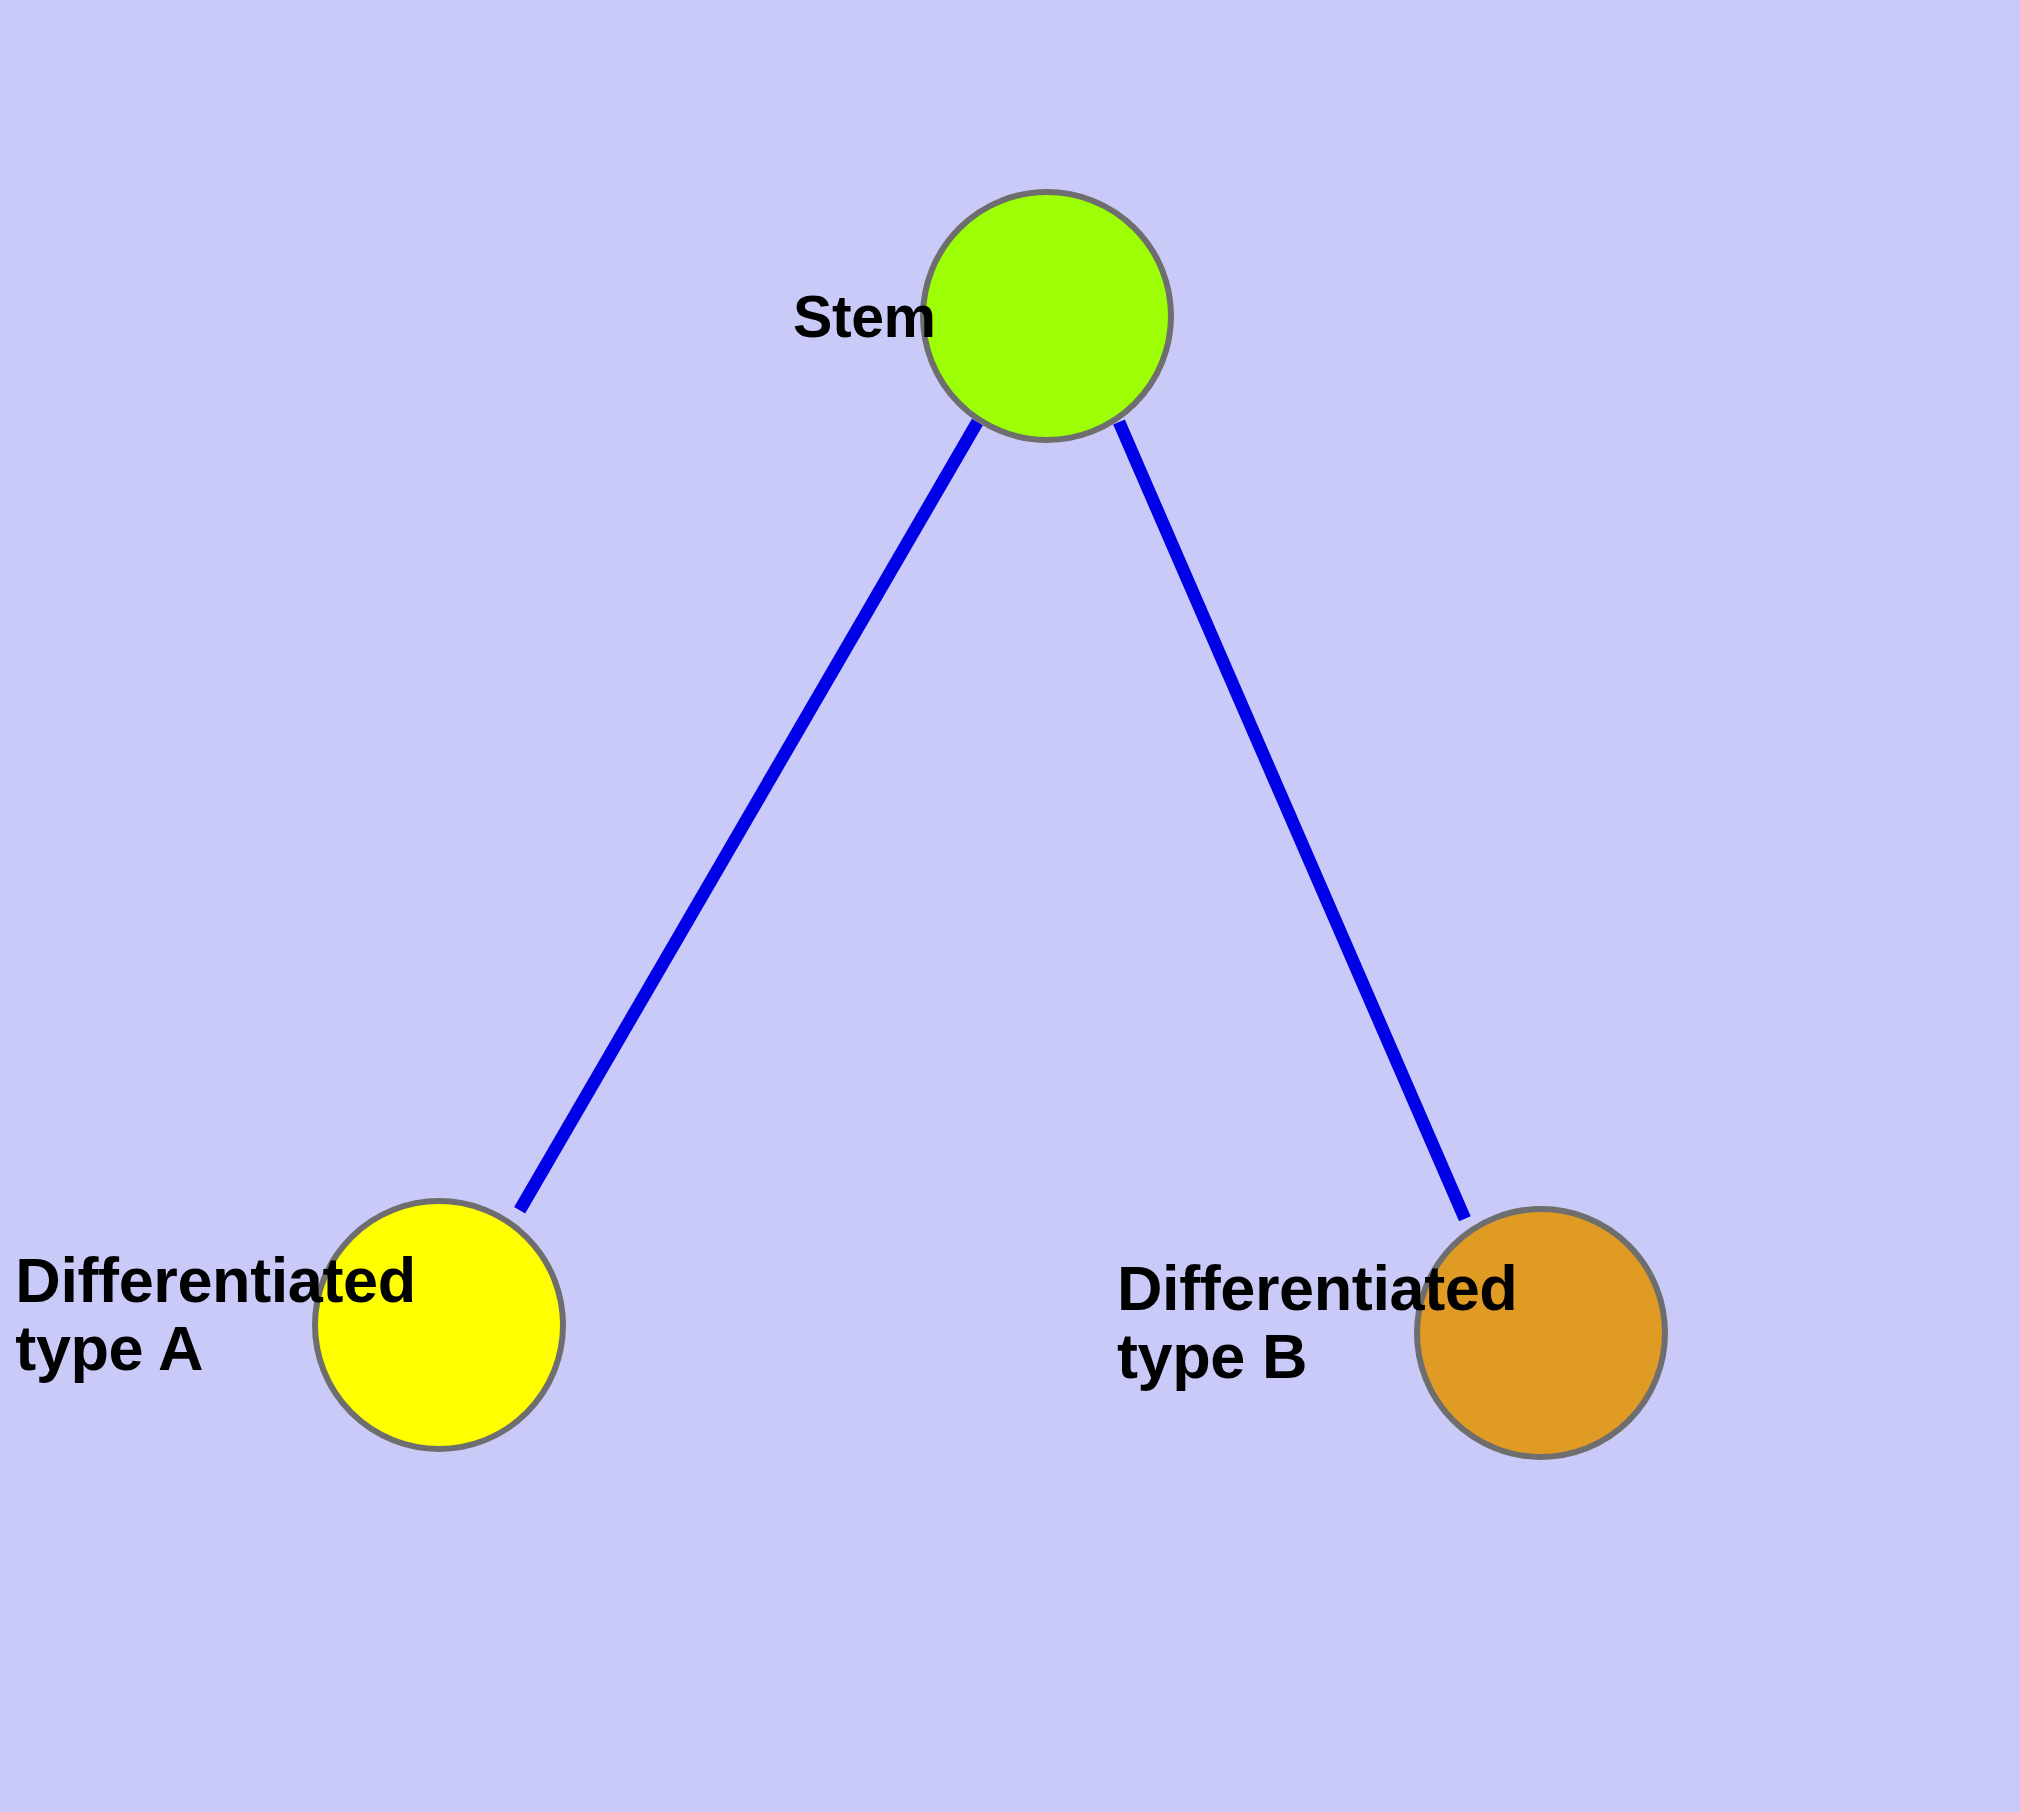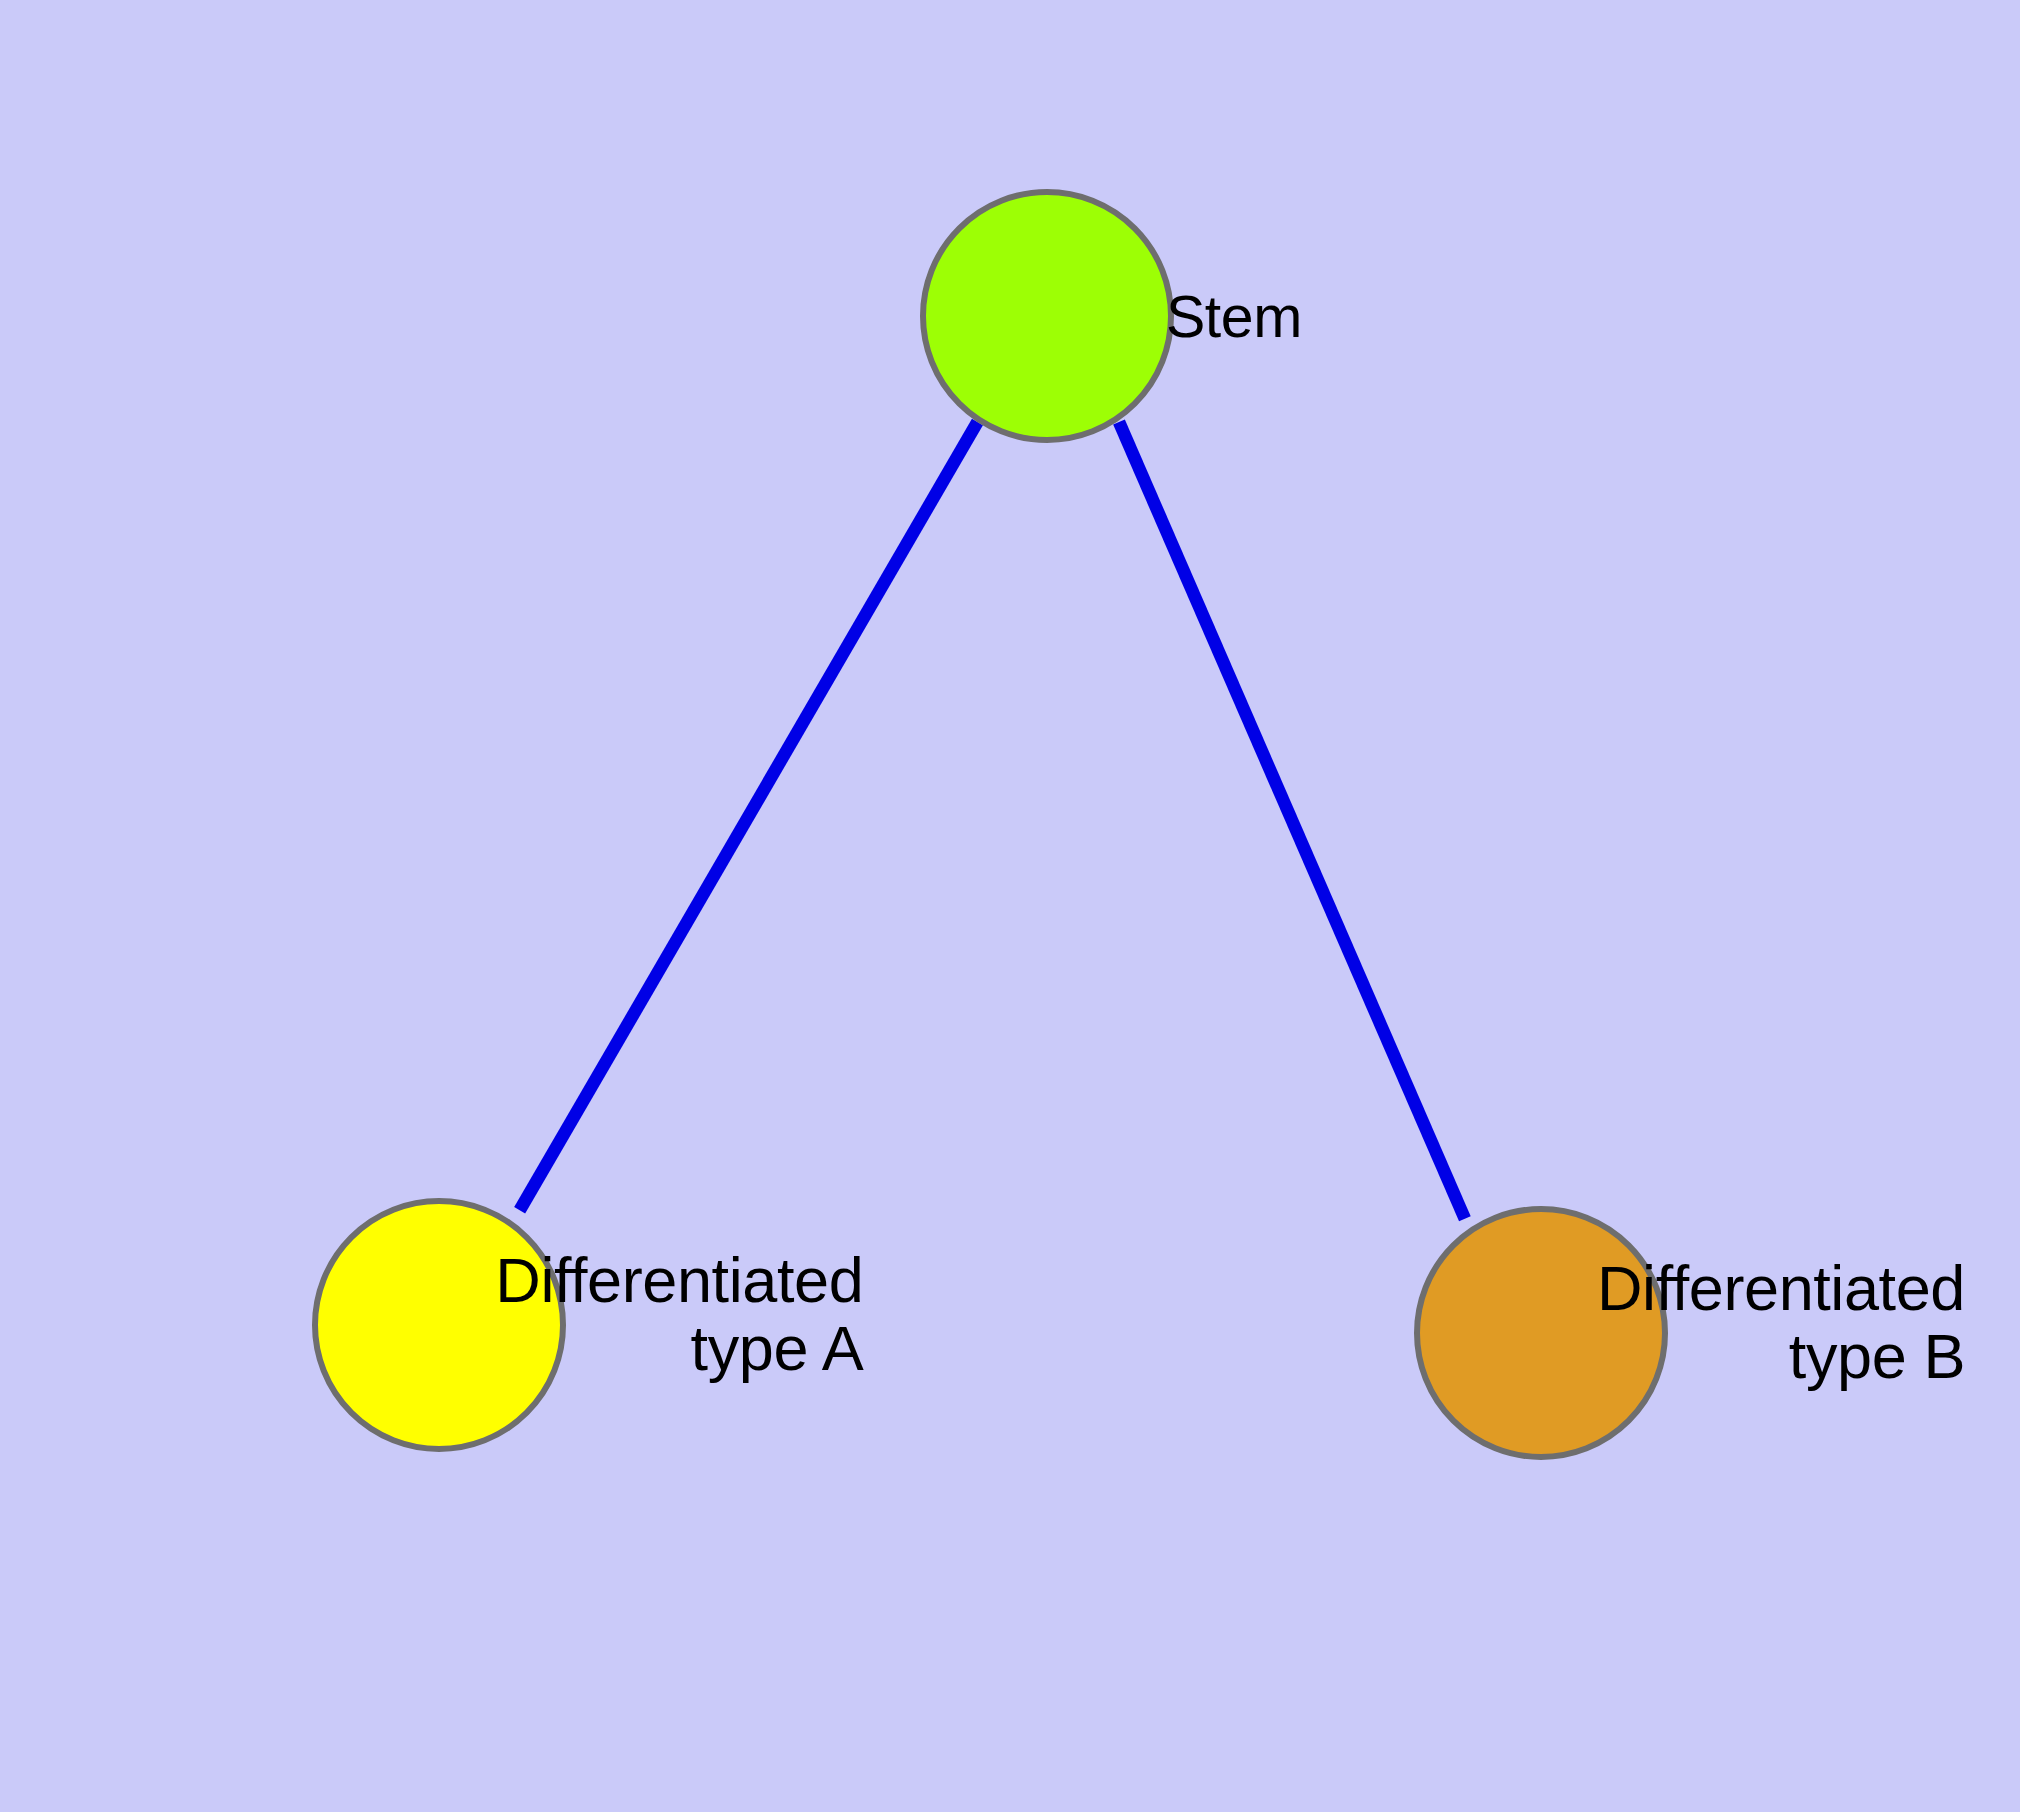--- a/index.html
+++ b/index.html
@@ -28,22 +28,22 @@
   }
   .node {
     position: absolute;
     border-radius: 50%;
     box-sizing: border-box;
     border: 6.8px solid #6E6E6E;
   }
   .node-label {
     position: absolute;
     color: #000000;
-    font-weight: normal;
-    text-align: right;
+    font-weight: bold;
+    text-align: left;
     line-height: 1.08;
     white-space: pre;
     letter-spacing: -0.4px;
     pointer-events: none;
   }
   #node-stem {
     left: 920px;
     top: 189px;
     width: 254px;
     height: 254px;

